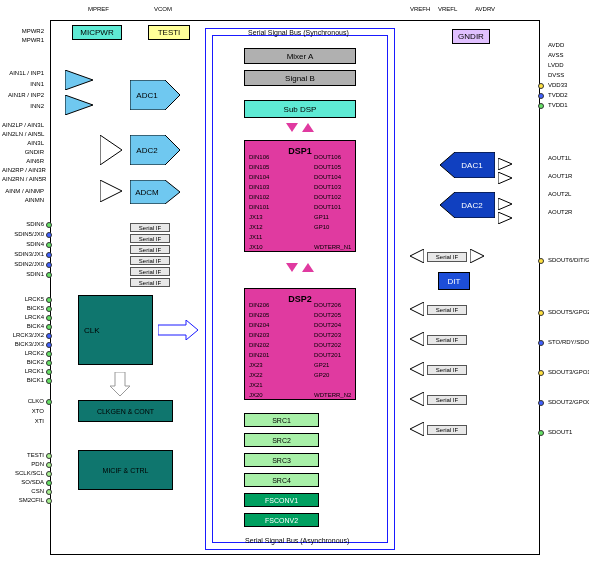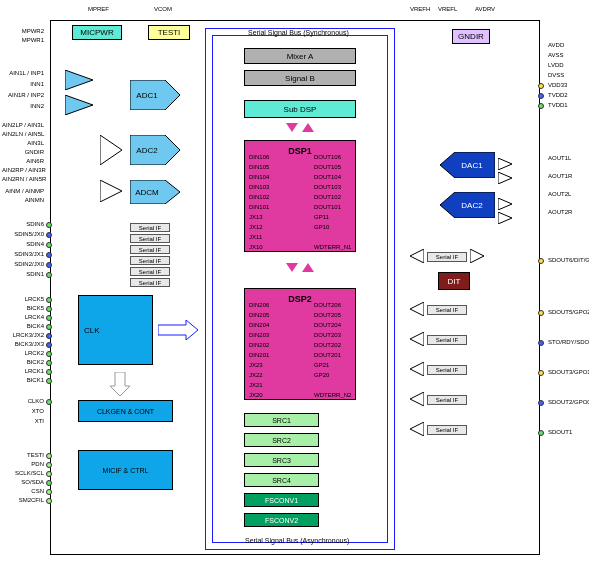--- a/index.html
+++ b/index.html
@@ -4,24 +4,24 @@
 <style>
   * { box-sizing: border-box; margin: 0; padding: 0; }
   body { font-family: Arial, sans-serif; background: #fff; width: 589px; height: 565px; position: relative; overflow: hidden; }
   .chip { position: absolute; left: 50px; top: 20px; width: 490px; height: 535px; border: 1.5px solid #000; background: #fff; }
   .ssb { position: absolute; border: 1px solid #1a1aff; background: #fff; }
   .ssb-label { position: absolute; font-size: 7px; color: #000; }
   .blk { position: absolute; border: 1px solid #000; font-size: 8px; display: flex; align-items: center; justify-content: center; text-align: center; overflow: hidden; }
   .pink { background: #5eead4; }
   .pink-deep { background: #e03aa0; font-size: 9px; font-weight: bold; }
   .yellow { background: #ffff99; }
-  .yellow2 { background: #0ea5e9; }
+  .yellow2 { background: #0f766e; }
   .green { background: #a8f0a8; }
   .darkgreen { background: #00a060; color: #fff; }
-  .darkgreen2 { background: #7f1d1d; color: #fff; }
+  .darkgreen2 { background: #1d4ed8; color: #fff; }
   .grey { background: #b0b0b0; }
   .purple { background: #e0c0ff; }
   .ser { background: #e8e8e8; border: 1px solid #555; font-size: 6px; }
   .pin { position: absolute; font-size: 6px; white-space: nowrap; }
   .pin-r { text-align: left; }
   .pin-l { text-align: right; }
   .dot { position: absolute; width: 6px; height: 6px; border-radius: 50%; border: 0.5px solid #333; }
   .dgreen { background: #66e066; }
   .dblue { background: #4060ff; }
   .dyellow { background: #ffe040; }

